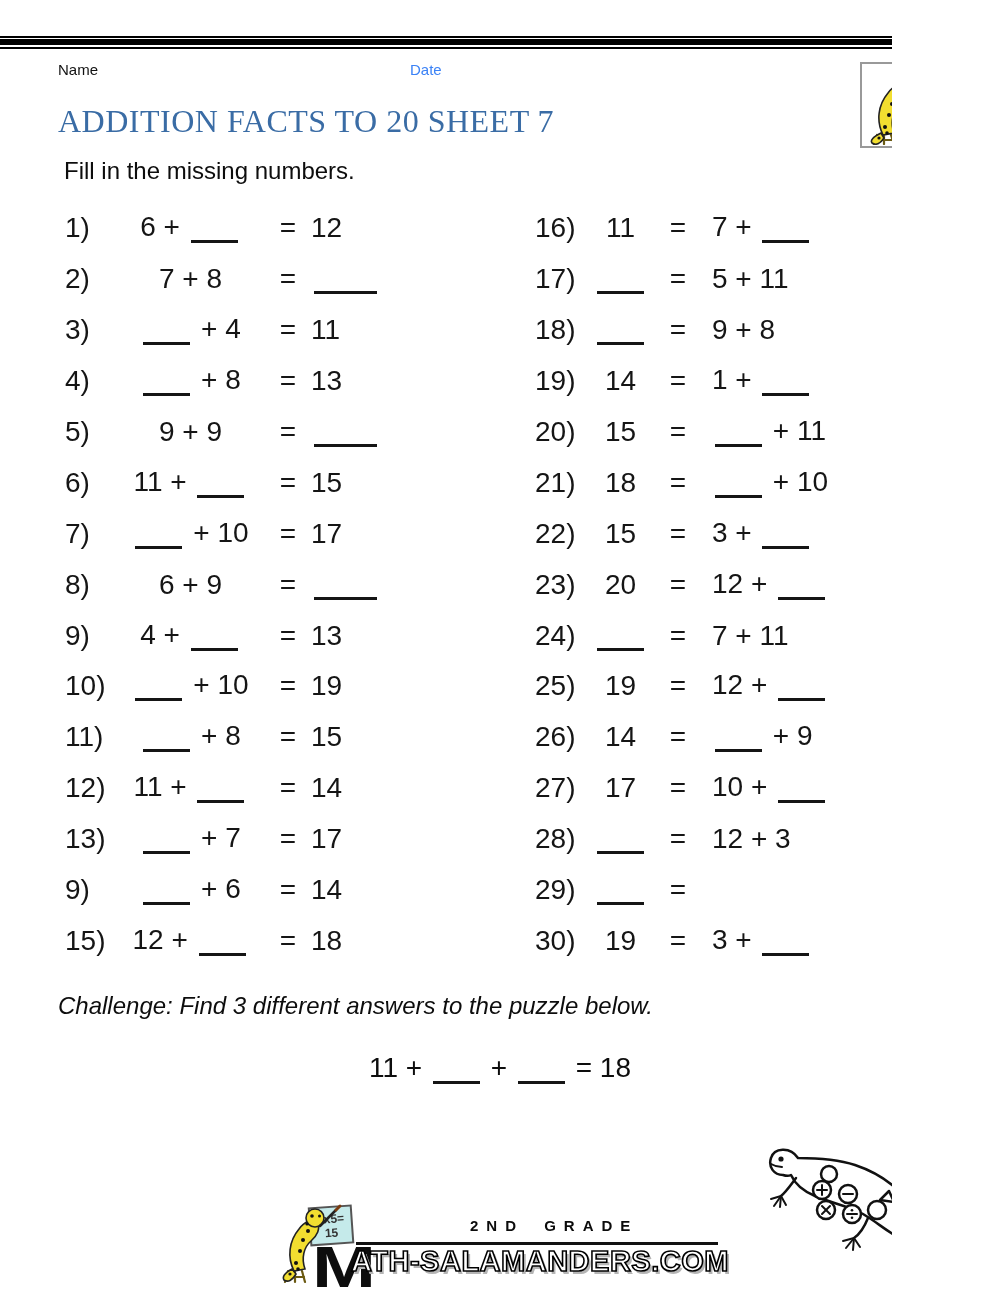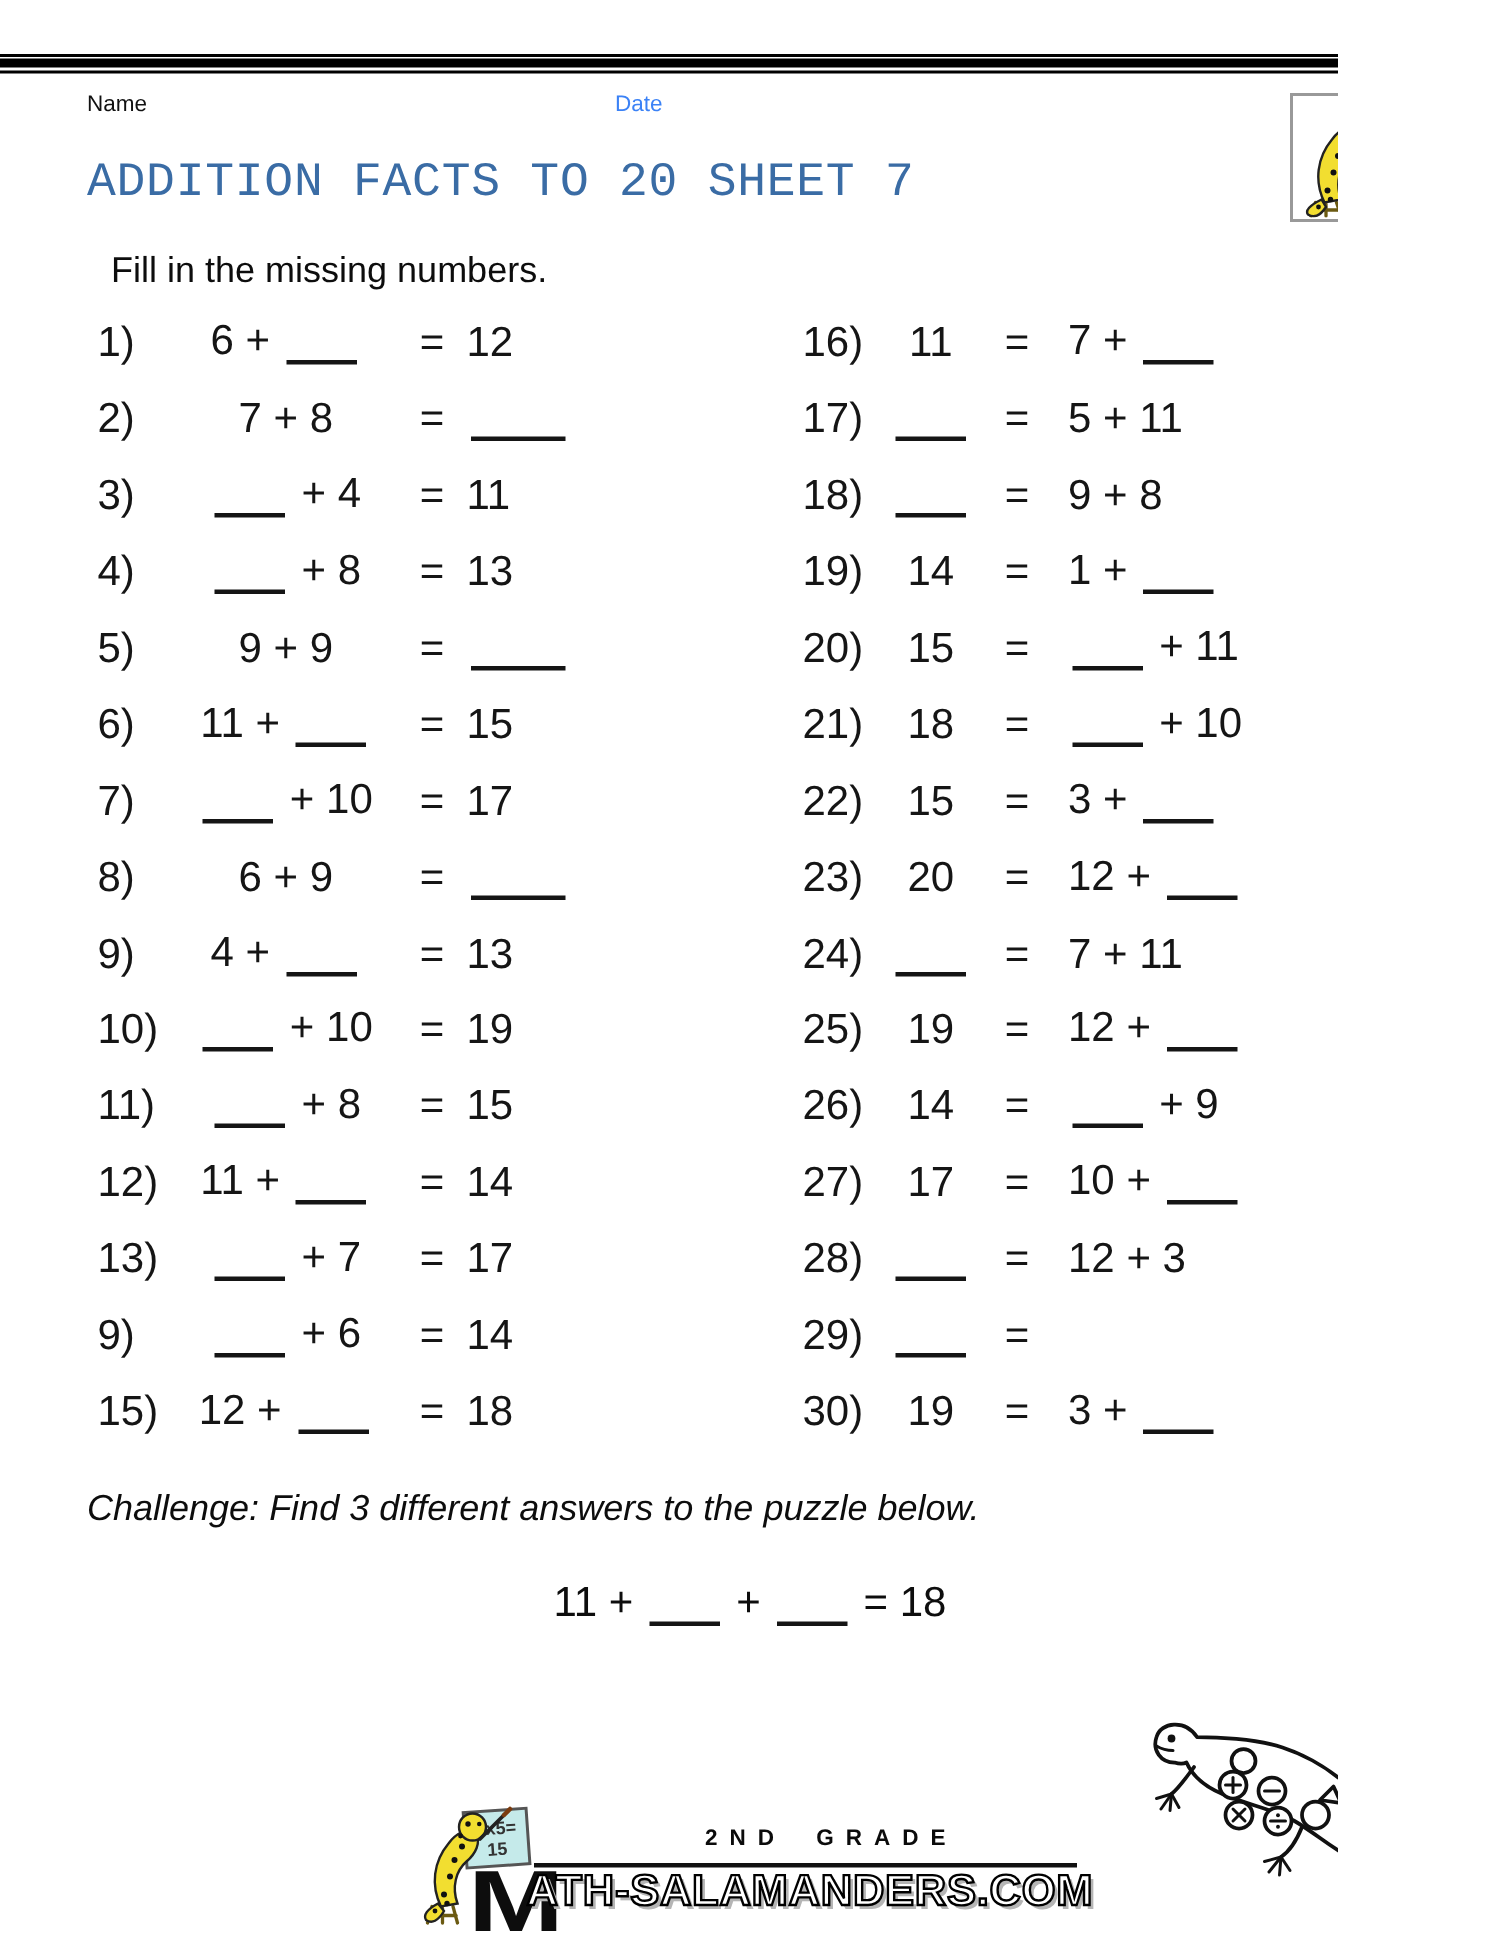--- a/index.html
+++ b/index.html
@@ -19,23 +19,23 @@
   .rule-thick {position:absolute;left:0;top:39px;width:1000px;height:6px;background:#000;}
   .rule-thin-b{position:absolute;left:0;top:47px;width:1000px;height:2px;background:#000;}
 
   .name-label{position:absolute;left:58px;top:61px;font-size:15px;color:#111;}
   .date-label{position:absolute;left:410px;top:61px;font-size:15px;color:#3b82f6;}
 
   .logo-box{position:absolute;left:860px;top:62px;width:125px;height:86px;background:#fff;
             border:2px solid #999;display:flex;align-items:center;justify-content:center;}
 
   .sheet-title{position:absolute;left:58px;top:103px;margin:0;
-               font-family:Liberation Mono, monospace;font-weight:400;
+               font-family:Liberation Serif, serif;font-weight:400;
                font-size:32px;letter-spacing:.5px;color:var(--title-blue);}
-  .sheet-subtitle{position:absolute;left:58px;top:151px;margin:16px;font-size:24px;color:#0d0d0d;}
+  .sheet-subtitle{position:absolute;left:58px;top:151px;margin:6px;font-size:24px;color:#0d0d0d;}
 
   .problems-col{position:absolute;top:203px;}
   .col-left{left:58px;width:445px;}
   .col-right{left:528px;width:430px;}
   .prob-row{display:grid;height:50.9px;align-items:center;font-size:28px;line-height:1;}
   .col-left  .prob-row{grid-template-columns:55px 155px 40px 190px;}
   .col-right .prob-row{grid-template-columns:55px 75px 40px 230px;}
   .cell{white-space:nowrap;}
   .cell.num{text-align:left;padding-left:7px;}
   .cell.lhs{text-align:center;}

